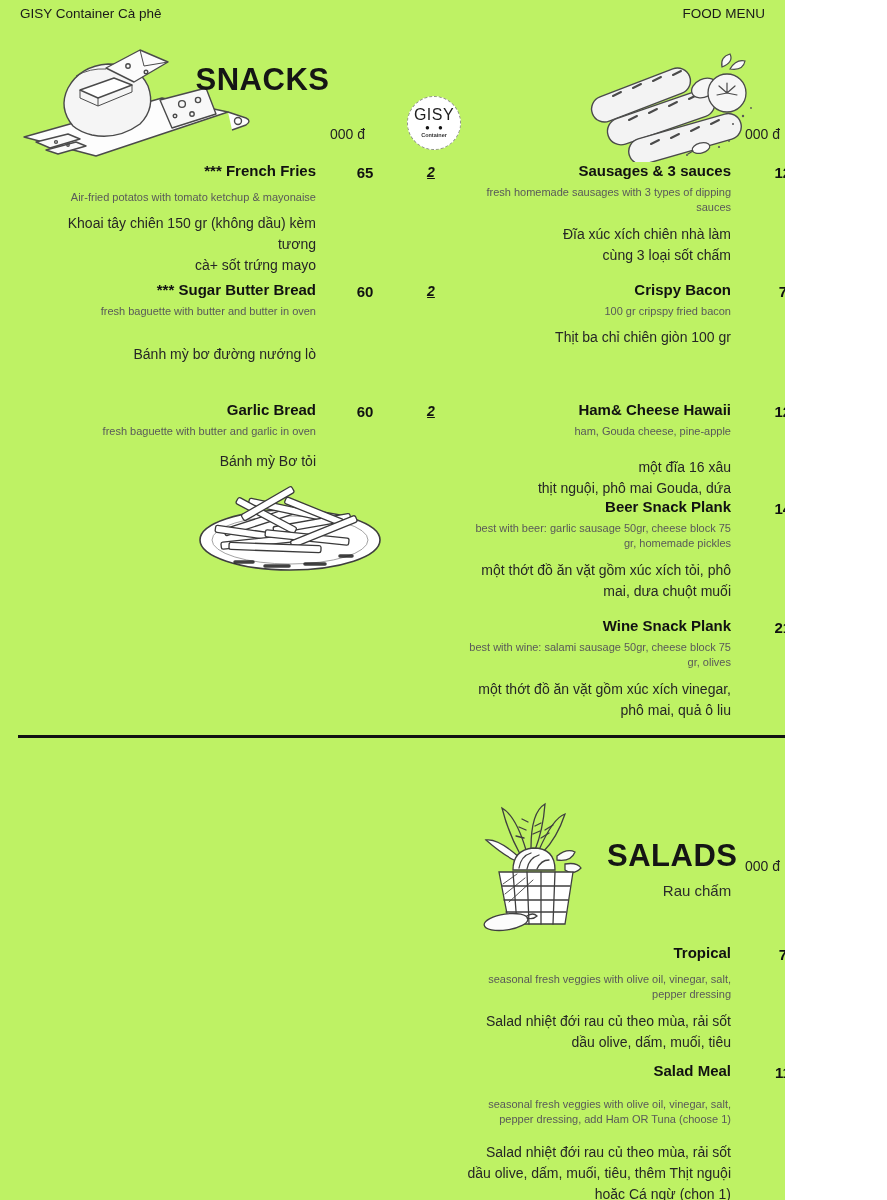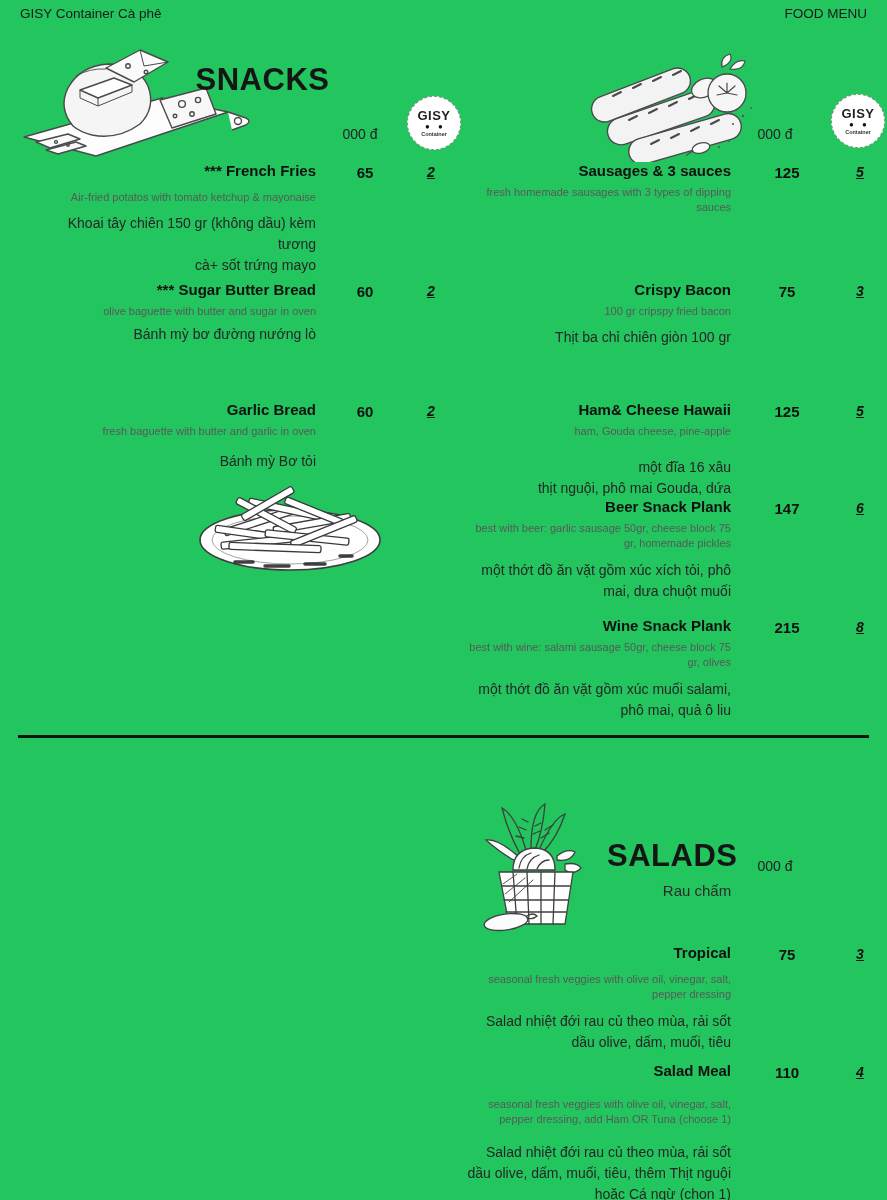--- a/index.html
+++ b/index.html
@@ -1,30 +1,30 @@
 <!DOCTYPE html>
 <html><head>
 <meta charset="utf-8">
 <style>
   html,body{margin:0;padding:0;background:#fff;}
   .page{
-    position:relative;width:887px;height:1200px;background:#22c55e;
+    position:relative;width:785px;height:1200px;background:#bef264;
     font-family:"Liberation Sans","DejaVu Sans",sans-serif;color:#1a1a1a;overflow:hidden;
   }
   .hdr{position:absolute;top:6px;font-size:13.5px;color:#1a1a1a;}
   .hdr-left{left:20px;}
   .hdr-right{right:20px;}
 
   .sec-title{position:absolute;font-size:31px;font-weight:bold;letter-spacing:0.5px;color:#151515;text-align:center;}
   .sec-sub{position:absolute;font-size:15px;color:#2b2b2b;text-align:center;}
-  .currency{position:absolute;font-size:14px;color:#222;width:60px;text-align:center;}
+  .currency{position:absolute;font-size:14px;color:#222;width:60px;text-align:left;}
 
   .badge{position:absolute;width:54px;height:54px;border:1.5px dashed #8f8f8f;border-radius:50%;
     display:flex;flex-direction:column;align-items:center;justify-content:center;gap:1px;background:#fff;box-sizing:border-box;}
-  .badge-brand{font-size:13px;font-weight:bold;letter-spacing:0.5px;color:#1f1f1f;line-height:1;}
+  .badge-brand{font-size:16px;font-weight:normal;letter-spacing:0.5px;color:#1f1f1f;line-height:1;}
   .badge-dots{font-size:8px;letter-spacing:3px;color:#111;line-height:1;padding-left:3px;}
   .badge-sub{font-size:5.5px;color:#333;font-weight:bold;line-height:1;}
 
   .illu{position:absolute;}
 
   .item{position:absolute;width:425px;}
   .item .row{display:flex;align-items:flex-start;}
   .item .name{text-align:right;font-weight:bold;font-size:15px;color:#111;line-height:1.2;}
   .item .price{text-align:center;font-weight:bold;font-size:15px;color:#111;padding-top:2px;}
   .item .num{width:34px;text-align:center;font-weight:bold;font-style:italic;font-size:14px;color:#111;
@@ -131,22 +131,22 @@
     <div class="dvi">Khoai tây chiên 150 gr (không dầu) kèm tương
 cà+ sốt trứng mayo</div>
   </div>
 
   <div class="item col-l" style="top:281px;">
     <div class="row">
       <div class="name">*** Sugar Butter Bread</div>
       <div class="price">60</div>
       <div class="num">2</div>
     </div>
-    <div class="den" style="margin-top:4px;">olive baguette with butter and sugar in oven</div>
-    <div class="dvi" style="margin-top:5px;">Bánh mỳ bơ đường nướng lò</div>
+    <div class="den" style="margin-top:4px;">fresh baguette with butter and butter in oven</div>
+    <div class="dvi" style="margin-top:25px;">Bánh mỳ bơ đường nướng lò</div>
   </div>
 
   <div class="item col-l" style="top:401px;">
     <div class="row">
       <div class="name">Garlic Bread</div>
       <div class="price">60</div>
       <div class="num">2</div>
     </div>
     <div class="den" style="margin-top:4px;">fresh baguette with butter and garlic in oven</div>
     <div class="dvi" style="margin-top:12px;">Bánh mỳ Bơ tỏi</div>
@@ -174,20 +174,22 @@
   </svg>
 
   <div class="item col-r" style="top:162px;">
     <div class="row">
       <div class="name">Sausages &amp; 3 sauces</div>
       <div class="price">125</div>
       <div class="num">5</div>
     </div>
     <div class="den" style="margin-top:4px;">fresh homemade sausages with 3 types of dipping
 sauces</div>
+    <div class="dvi">Đĩa xúc xích chiên nhà làm
+cùng 3 loại sốt chấm</div>
   </div>
 
   <div class="item col-r" style="top:281px;">
     <div class="row">
       <div class="name">Crispy Bacon</div>
       <div class="price">75</div>
       <div class="num">3</div>
     </div>
     <div class="den" style="margin-top:4px;">100 gr cripspy fried bacon</div>
     <div class="dvi">Thịt ba chỉ chiên giòn 100 gr</div>
@@ -217,21 +219,21 @@
   </div>
 
   <div class="item col-r" style="top:617px;">
     <div class="row">
       <div class="name">Wine Snack Plank</div>
       <div class="price">215</div>
       <div class="num">8</div>
     </div>
     <div class="den" style="margin-top:4px;">best with wine: salami sausage 50gr, cheese block 75
 gr, olives</div>
-    <div class="dvi">một thớt đồ ăn vặt gồm xúc muối salami,
+    <div class="dvi">một thớt đồ ăn vặt gồm xúc xích vinegar,
 phô mai, quả ô liu</div>
   </div>
 
   <div class="divider"></div>
 
   <svg class="illu" style="left:468px;top:796px;" width="138" height="138" viewBox="0 0 138 138">
     <g fill="none" stroke="#3f3f3f" stroke-width="1.3" stroke-linecap="round">
       <path d="M52,62 Q30,42 18,44 Q34,58 46,64" fill="#fcfcfc"></path>
       <path d="M58,54 Q48,20 34,12 Q40,36 52,58"></path>
       <path d="M63,52 Q63,16 77,8 Q75,34 67,54"></path>

